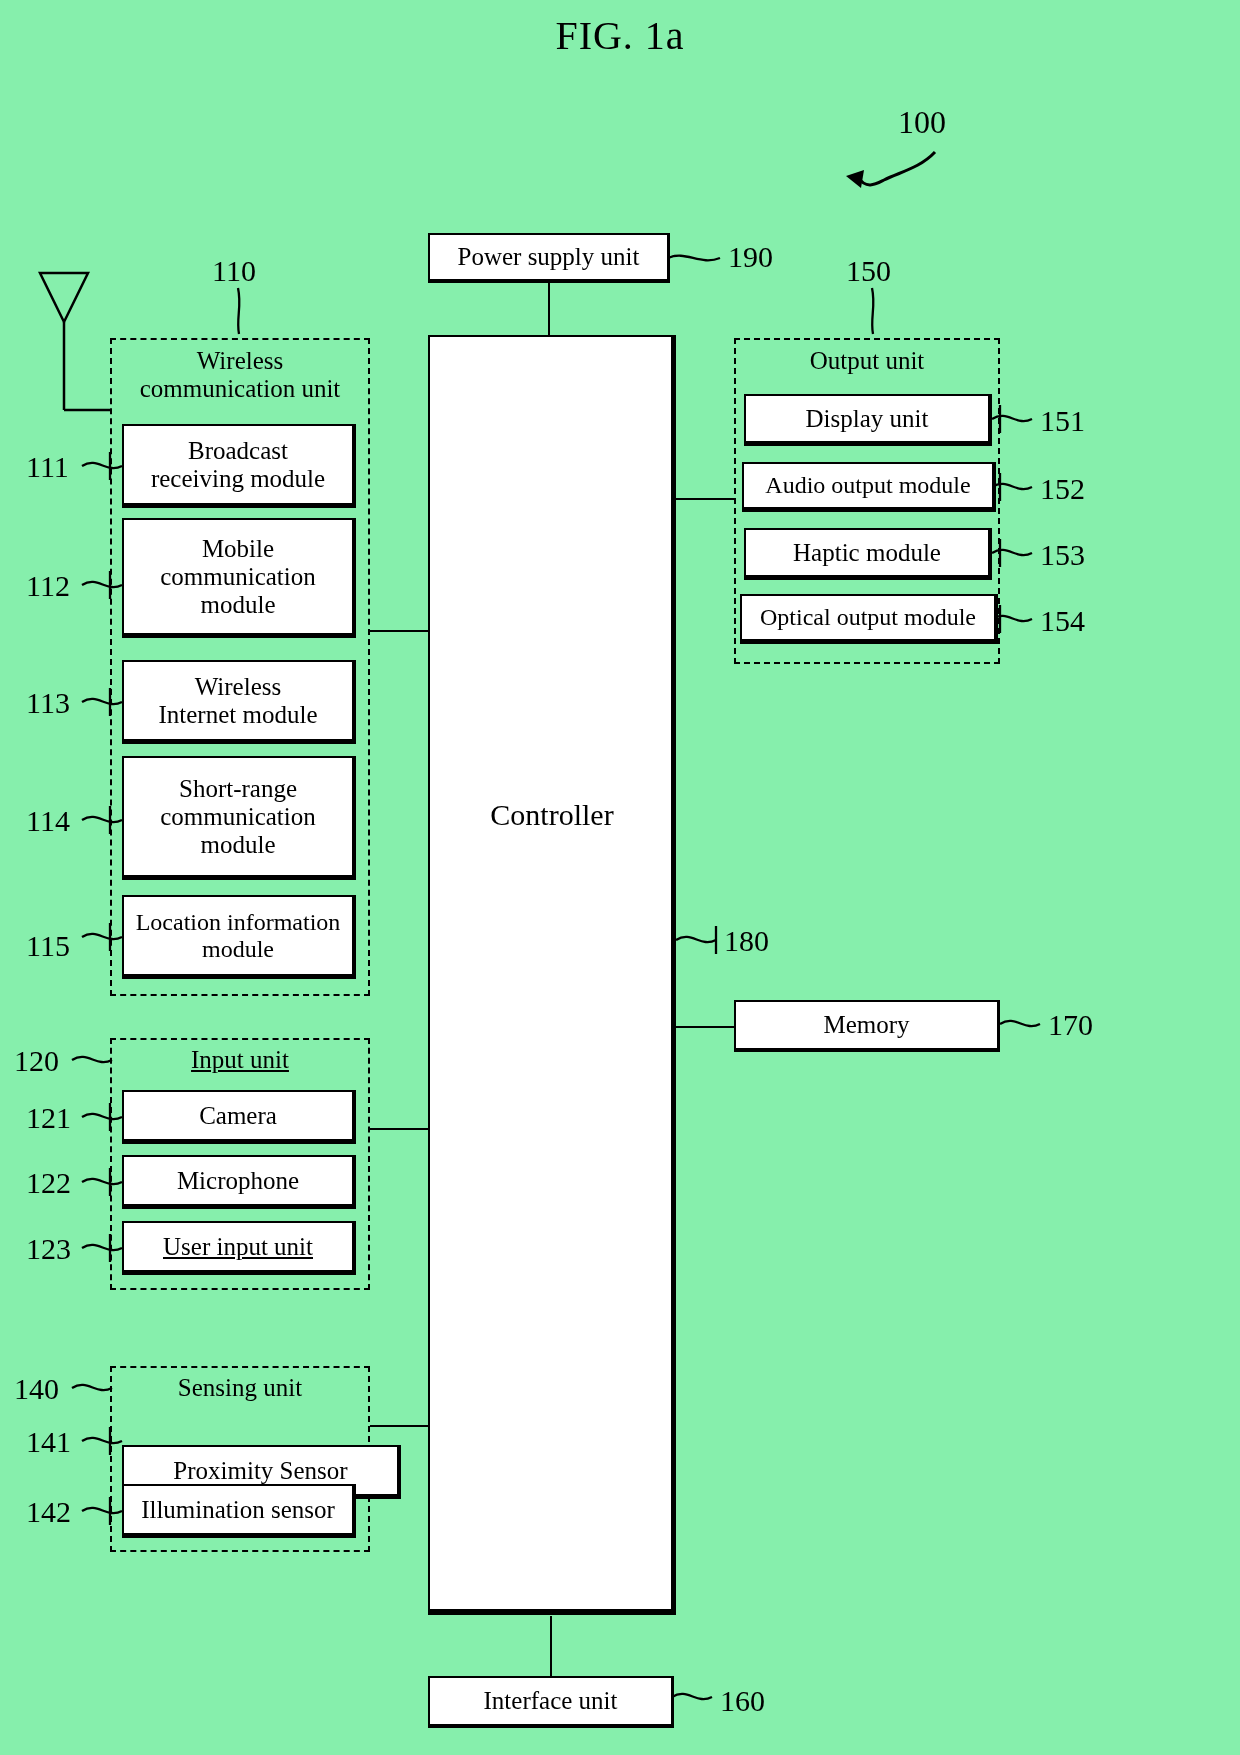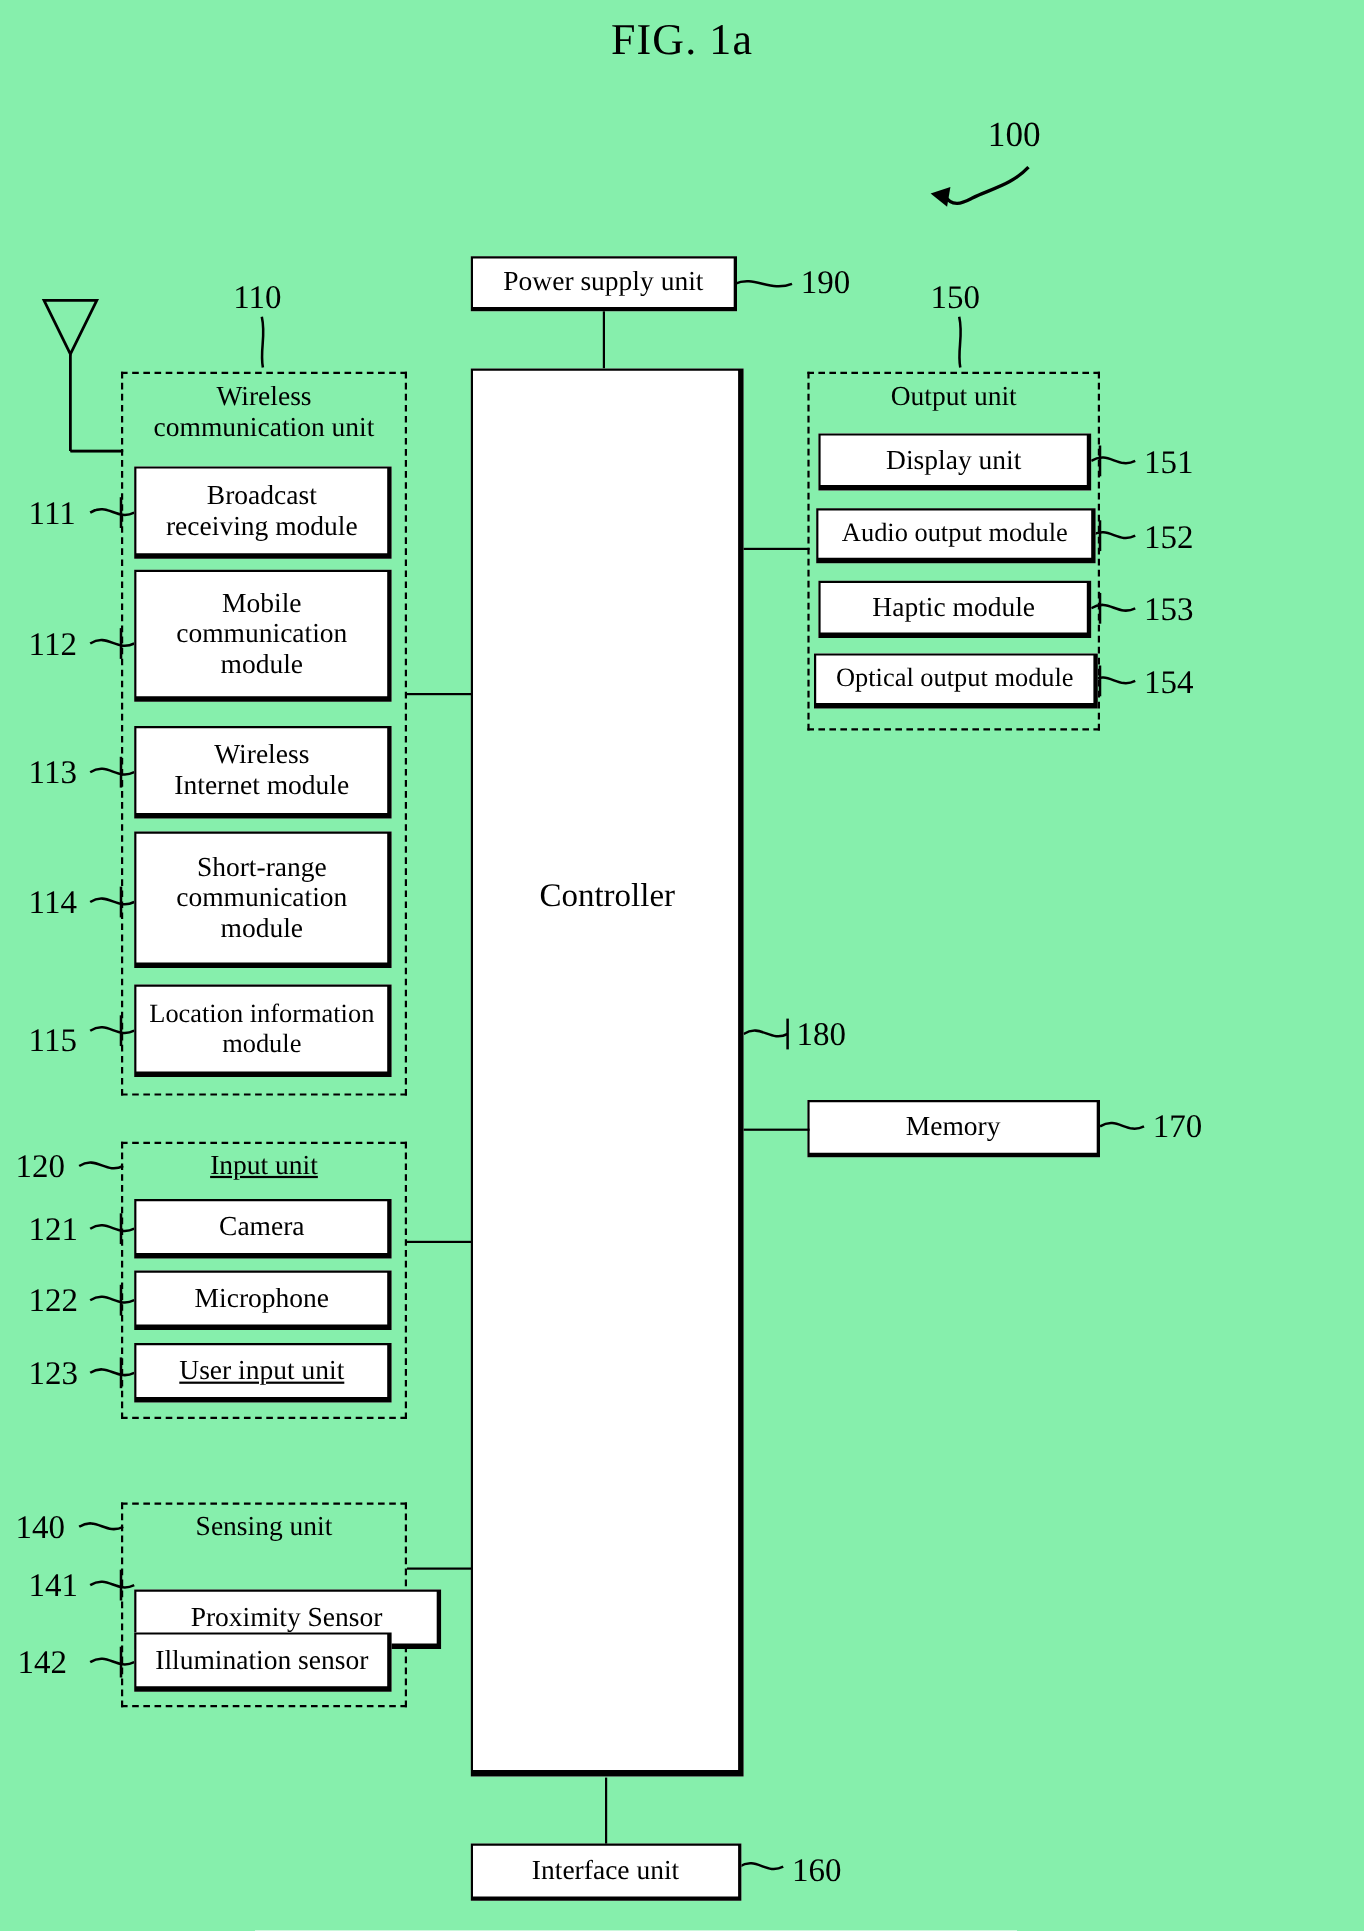--- a/index.html
+++ b/index.html
@@ -288,21 +288,21 @@
   <div class="ref" style="left:14px; top:1372px;">140</div>
 
   <div class="sbox" style="left:122px; top:1413px; width:279px; height:54px;margin-top:32px;">
     <span>Proximity Sensor</span>
   </div>
   <div class="ref" style="left:26px; top:1425px;">141</div>
 
   <div class="sbox" style="left:122px; top:1484px; width:234px; height:54px;">
     <span>Illumination sensor</span>
   </div>
-  <div class="ref" style="left:16px; top:1495px;">142</div>
+  <div class="ref" style="left:26px; top:1495px;">142</div>
 
   <div class="hline" style="left:370px; top:1425px; width:60px;"></div>
 
   <div class="dbox" id="output-group" style="left:734px; top:338px; width:266px; height:326px;"></div>
   <div class="group-title" style="left:734px; top:347px; width:266px;">Output unit</div>
   <div class="ref" style="left:846px; top:254px;">150</div>
 
   <div class="sbox" style="left:744px; top:394px; width:248px; height:52px;">
     <span>Display unit</span>
   </div>

